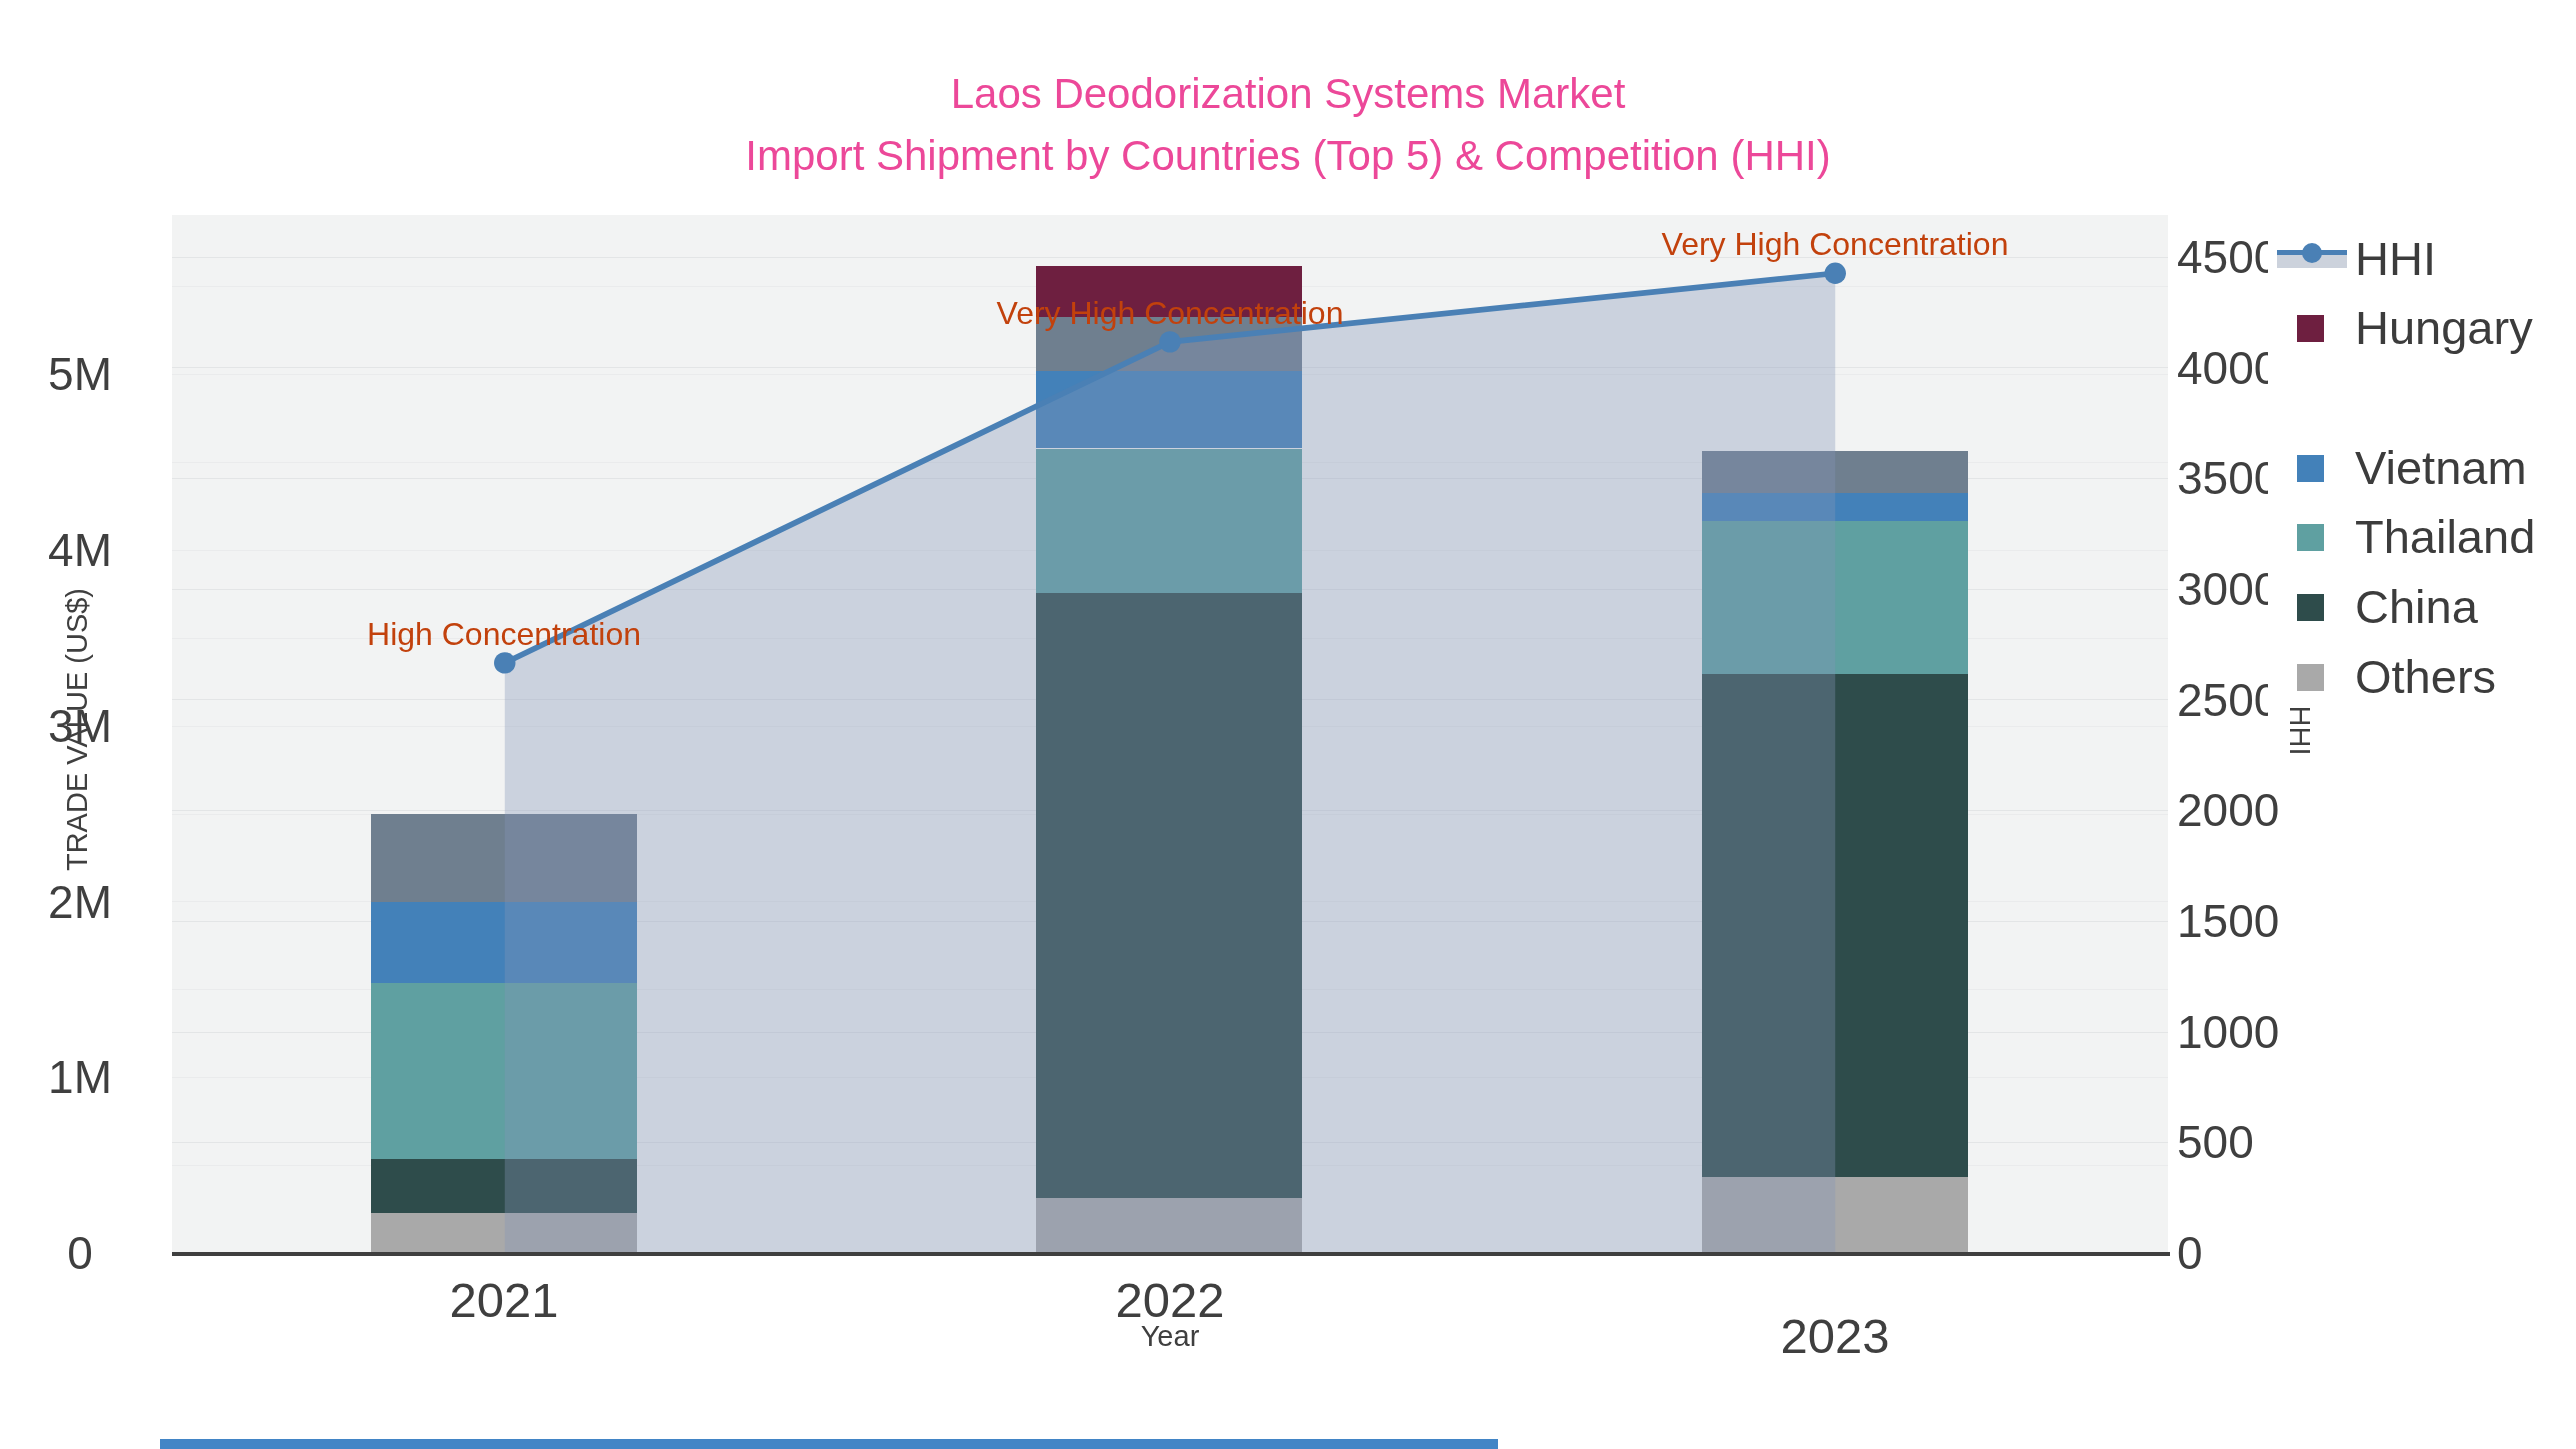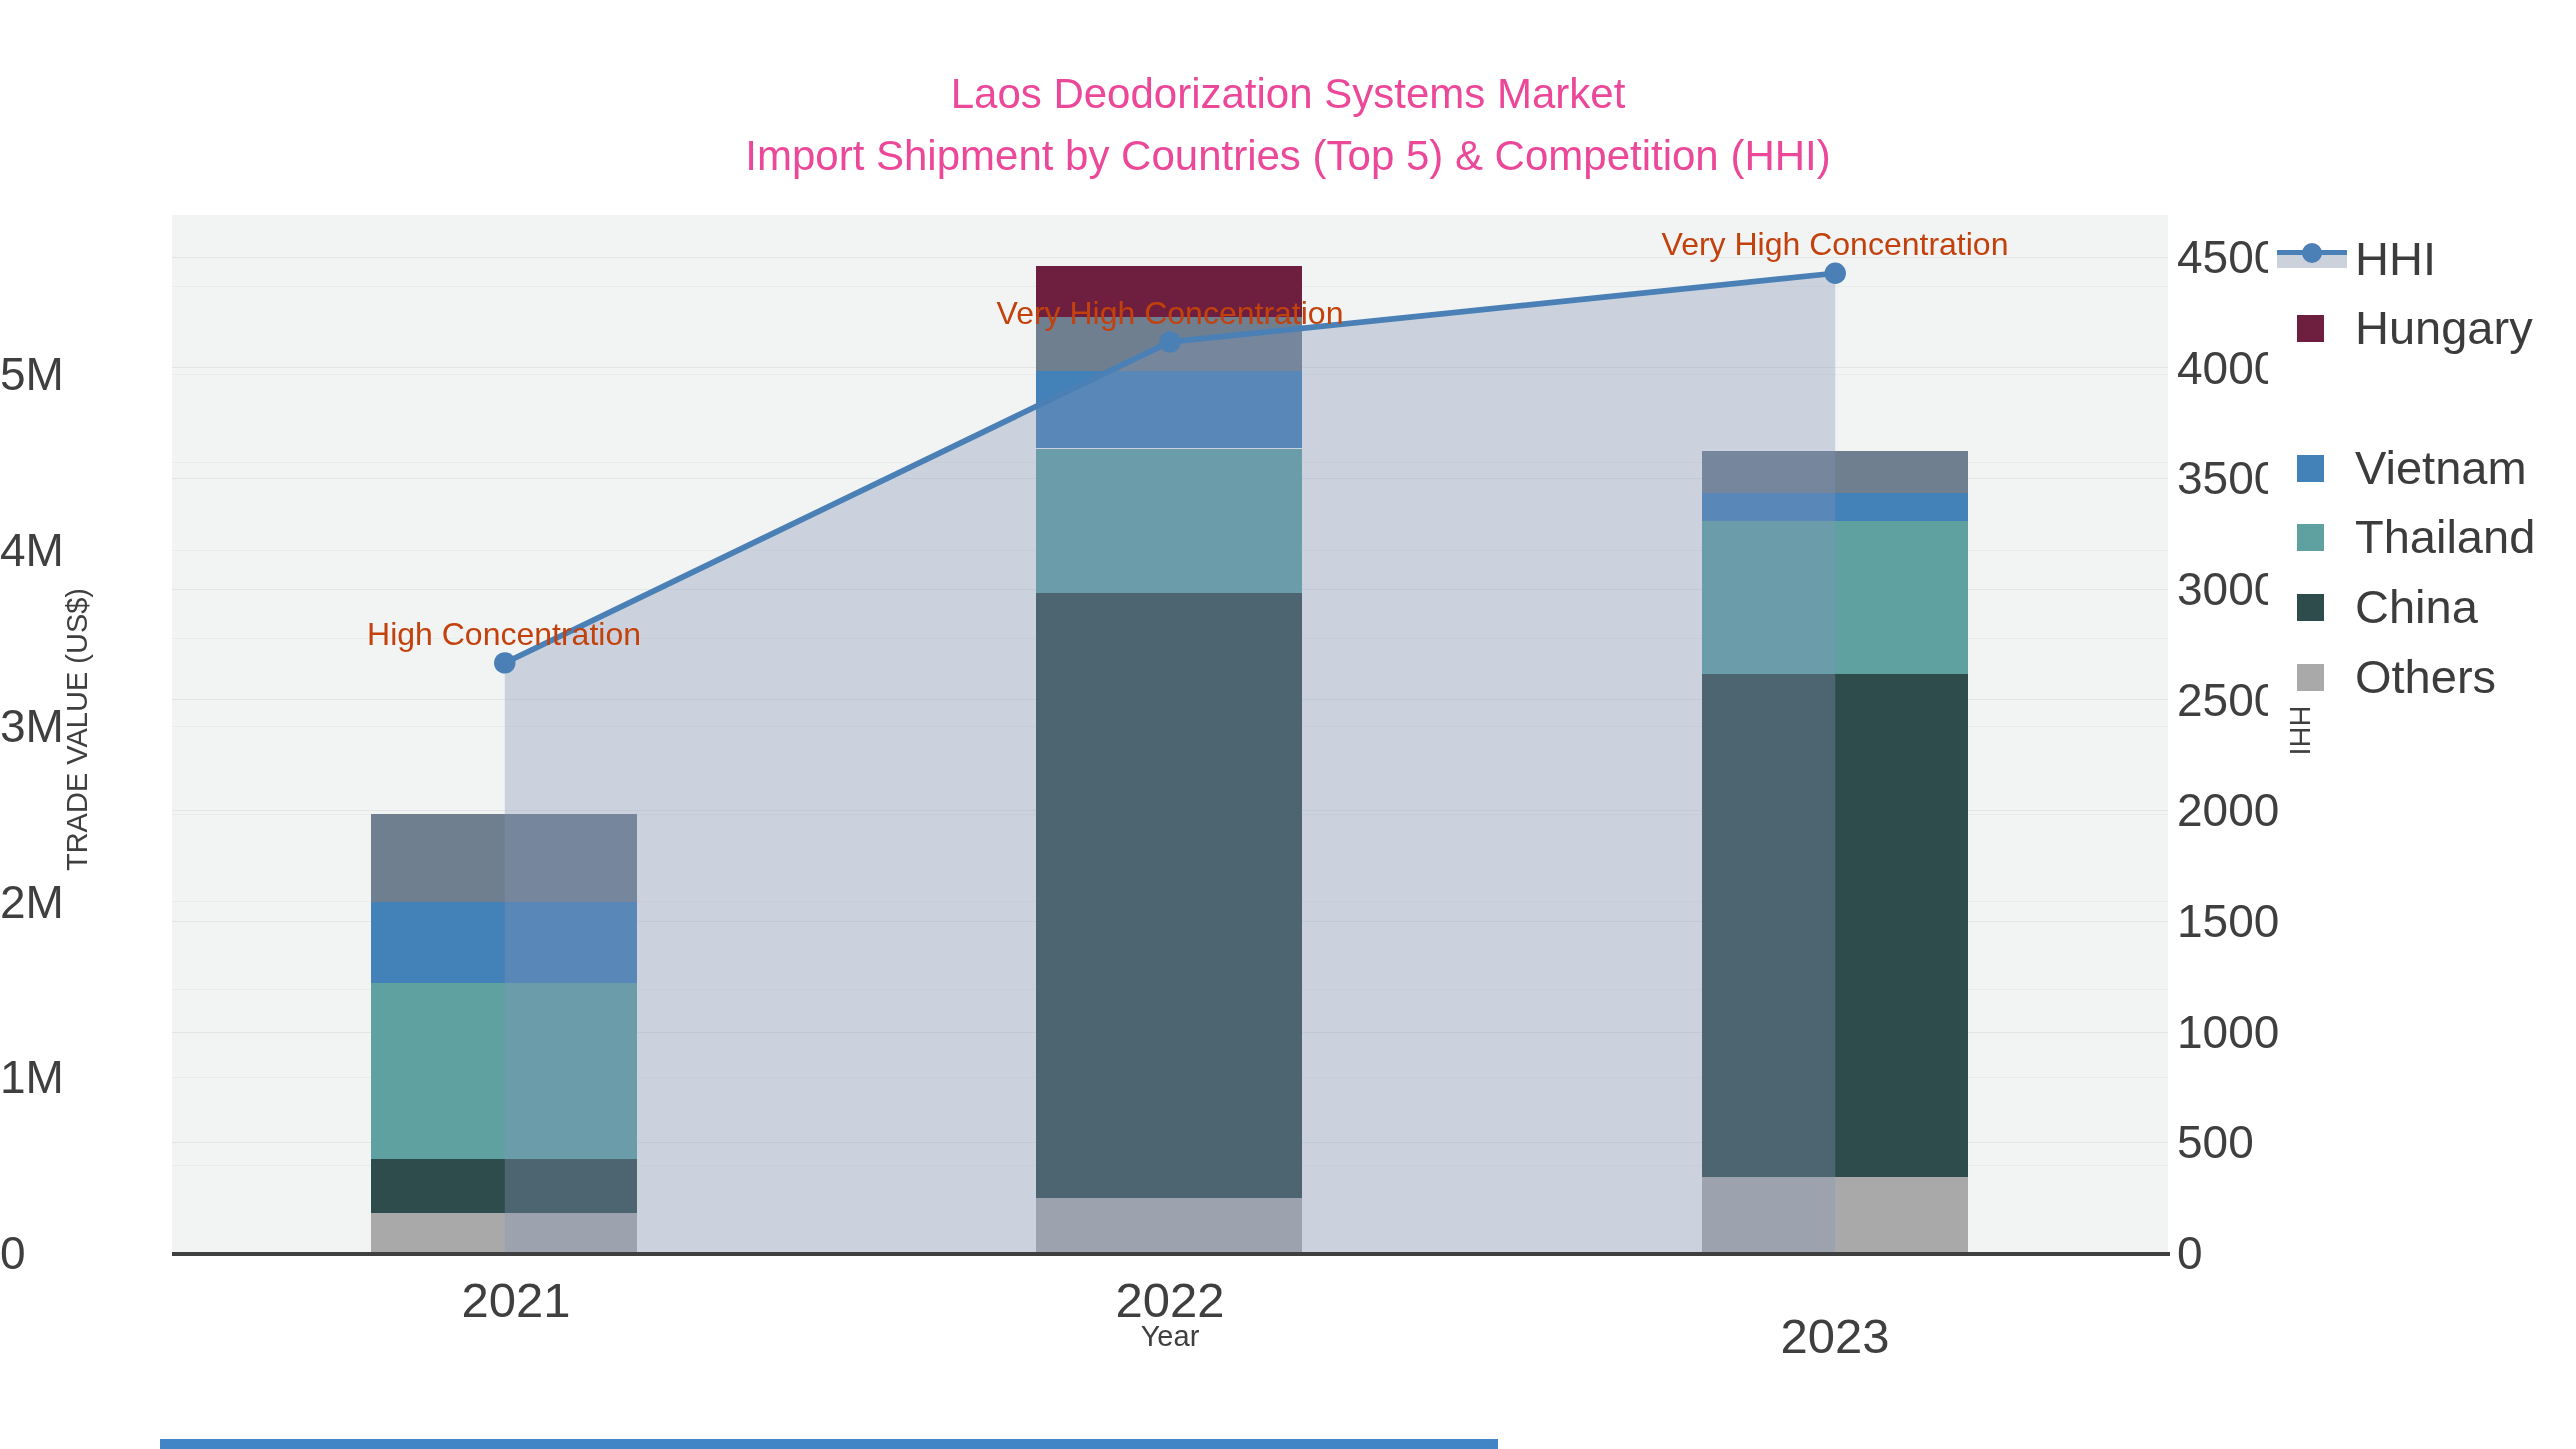--- a/index.html
+++ b/index.html
@@ -7,21 +7,21 @@
           font-family:"Liberation Sans",sans-serif;}
   .plot-bg{position:absolute;left:172px;top:215px;width:1996px;height:1039px;background:#f2f3f3;}
   .gridline{position:absolute;height:1.4px;}
   .grid-right{background:#e3e5e6;}
   .grid-left{background:#eaebec;}
   .bar-seg{position:absolute;}
   .x-axis-line{position:absolute;left:172px;top:1252px;width:1998px;height:3.6px;background:#3f3f3f;}
   .title-line{position:absolute;left:0;width:2576px;text-align:center;color:#ec4899;
               font-size:42px;line-height:62px;}
   .tick{position:absolute;color:#3f3f3f;font-size:46px;line-height:53px;}
-  .tick-left{left:0;width:160px;text-align:left;}
+  .tick-left{left:0;width:160px;text-align:center;}
   .tick-right{left:2177px;width:401px;text-align:left;}
   .year-label{position:absolute;width:286px;margin-left:-143px;text-align:center;
               color:#3f3f3f;font-size:49px;line-height:57px;top:1272px;}
   .axis-title{position:absolute;color:#3f3f3f;font-size:29px;line-height:33px;white-space:nowrap;}
   .axis-title-x{width:286px;margin-left:-143px;text-align:center;}
   .axis-title-y{transform:rotate(-90deg);transform-origin:center;}
   .axis-title-y2{transform:rotate(90deg);transform-origin:center;}
   .annotation{position:absolute;width:644px;margin-left:-322px;text-align:center;color:#c2410c;
               font-size:32px;line-height:39px;}
   .legend{position:absolute;left:2268px;top:231px;width:308px;height:499px;background:#ffffff;}
@@ -108,21 +108,21 @@
       <div class="tick tick-right" style="top: 1006px;">1000</div>
       <div class="tick tick-right" style="top: 895px;">1500</div>
       <div class="tick tick-right" style="top: 784px;">2000</div>
       <div class="tick tick-right" style="top: 674px;">2500</div>
       <div class="tick tick-right" style="top: 563px;">3000</div>
       <div class="tick tick-right" style="top: 452px;">3500</div>
       <div class="tick tick-right" style="top: 342px;">4000</div>
       <div class="tick tick-right" style="top: 231px;">4500</div>
     </div>
   <div id="x-ticks">
-      <div class="year-label" style="left: 516px;">2021</div>
+      <div class="year-label" style="left: 504px;">2021</div>
       <div class="year-label" style="left: 1170px;">2022</div>
       <div class="year-label" style="left: 1835px; margin-top: 36px;">2023</div>
     </div>
 
   <div class="axis-title axis-title-y" style="left:-66px;top:713px;width:286px;text-align:center;">TRADE VALUE (US$)</div>
 
   <div id="annotations">
       <div class="annotation" style="left: 504px; top: 615px;">High Concentration</div>
       <div class="annotation" style="left: 1170px; top: 294px;">Very High Concentration</div>
       <div class="annotation" style="left: 1835px; top: 225px;">Very High Concentration</div>

